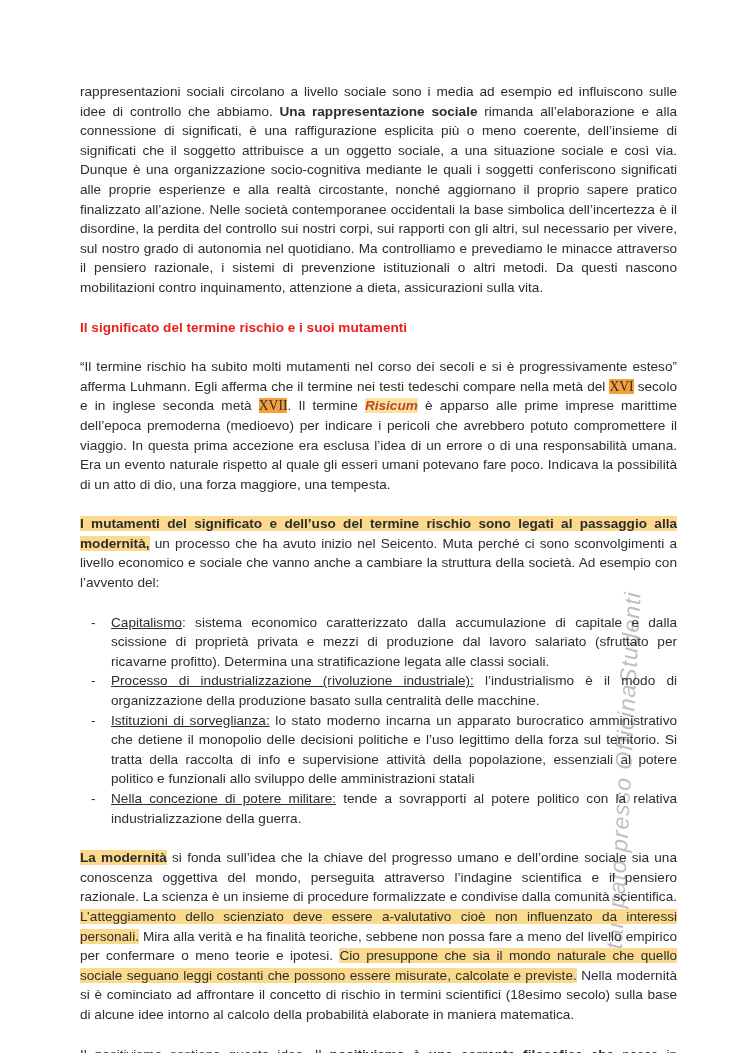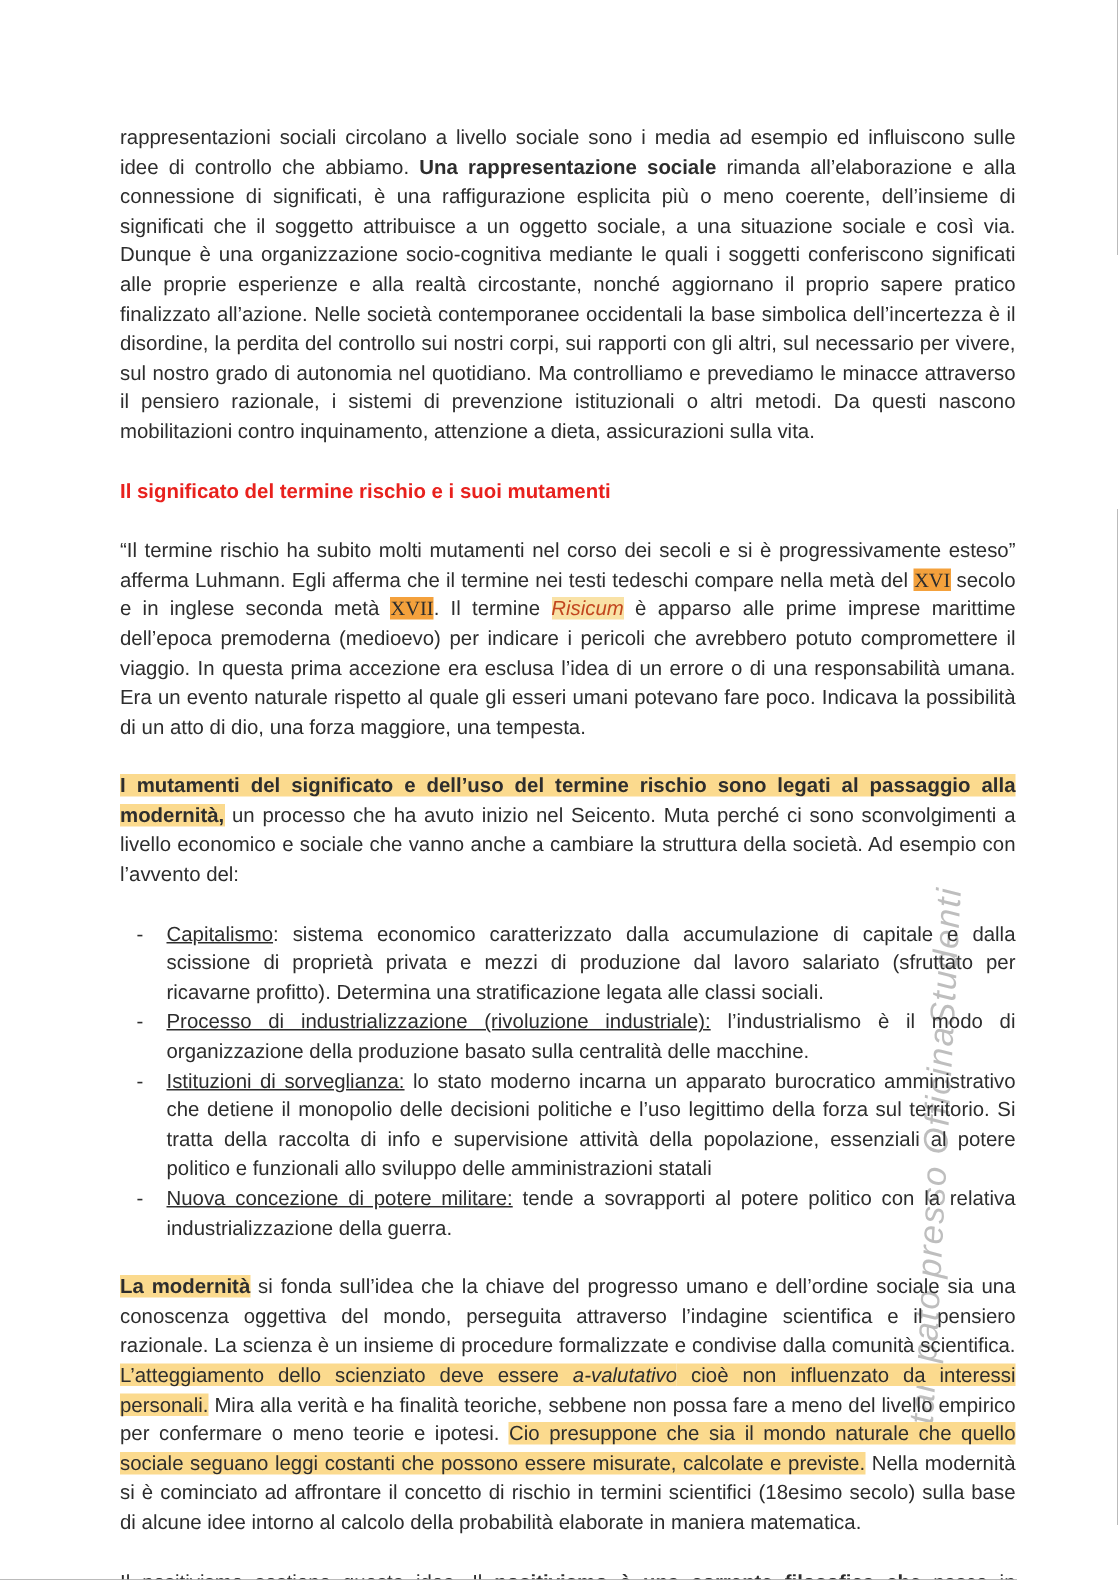--- a/index.html
+++ b/index.html
@@ -50,25 +50,25 @@
     font-size:13.6px;
     line-height:19.6px;
     text-align:justify;
   }
   ul.dash-list li::before{
     content:"-";
     position:absolute;
     left:-20px;top:0;
   }
   .run-b{font-weight:700;}
-  .run-i{font-style:italic;}
+  .run-i{}
   .run-u{text-decoration:underline;}
   .run-hl{background:var(--hl);}
   .run-mark{background:var(--mark);font-family:Liberation Serif, serif;}
-  .run-ris{font-weight:400;font-style:italic;color:var(--ris);background:var(--rishl);}
+  .run-ris{font-weight:700;font-style:italic;color:var(--ris);background:var(--rishl);}
   .watermark{
     position:absolute;
     left:612px;top:512px;height:450px;
     writing-mode:vertical-rl;
     transform:rotate(183deg);
     transform-origin:center;
     font-style:italic;
     font-size:23px;
     letter-spacing:1px;
     color:var(--wm);
@@ -90,20 +90,20 @@
     <p class="doc-heading">Il significato del termine rischio e i suoi mutamenti</p>
 
     <p><span>“Il termine rischio ha subito molti mutamenti nel corso dei secoli e si è progressivamente esteso” afferma Luhmann. Egli afferma che il termine nei testi tedeschi compare nella metà del </span><span class="run-mark">XVI</span><span> secolo e in inglese seconda metà </span><span class="run-mark">XVII</span><span>. Il termine </span><span class="run-ris">Risicum</span><span> è apparso alle prime imprese marittime dell’epoca premoderna (medioevo) per indicare i pericoli che avrebbero potuto compromettere il viaggio. In questa prima accezione era esclusa l’idea di un errore o di una responsabilità umana. Era un evento naturale rispetto al quale gli esseri umani potevano fare poco. Indicava la possibilità di un atto di dio, una forza maggiore, una tempesta.</span></p>
 
     <p><span class="run-b run-hl">I mutamenti del significato e dell’uso del termine rischio sono legati al passaggio alla modernità,</span><span> un processo che ha avuto inizio nel Seicento. Muta perché ci sono sconvolgimenti a livello economico e sociale che vanno anche a cambiare la struttura della società. Ad esempio con l’avvento del:</span></p>
 
     <ul class="dash-list">
         <li><span class="run-u">Capitalismo</span><span>: sistema economico caratterizzato dalla accumulazione di capitale e dalla scissione di proprietà privata e mezzi di produzione dal lavoro salariato (sfruttato per ricavarne profitto). Determina una stratificazione legata alle classi sociali.</span></li>
         <li><span class="run-u">Processo di industrializzazione (rivoluzione industriale):</span><span> l’industrialismo è il modo di organizzazione della produzione basato sulla centralità delle macchine.</span></li>
         <li><span class="run-u">Istituzioni di sorveglianza:</span><span> lo stato moderno incarna un apparato burocratico amministrativo che detiene il monopolio delle decisioni politiche e l’uso legittimo della forza sul territorio. Si tratta della raccolta di info e supervisione attività della popolazione, essenziali al potere politico e funzionali allo sviluppo delle amministrazioni statali</span></li>
-        <li><span class="run-u">Nuova concezione di potere militare:</span><span> tende a sovrapporti al potere politico con la relativa industrializzazione della guerra.</span></li>
+        <li><span class="run-u">Nella concezione di potere militare:</span><span> tende a sovrapporti al potere politico con la relativa industrializzazione della guerra.</span></li>
       </ul>
 
     <p><span class="run-b run-hl">La modernità</span><span> si fonda sull’idea che la chiave del progresso umano e dell’ordine sociale sia una conoscenza oggettiva del mondo, perseguita attraverso l’indagine scientifica e il pensiero razionale. La scienza è un insieme di procedure formalizzate e condivise dalla comunità scientifica. </span><span class="run-hl">L’atteggiamento dello scienziato deve essere </span><span class="run-i run-hl">a-valutativo</span><span class="run-hl"> cioè non influenzato da interessi personali.</span><span> Mira alla verità e ha finalità teoriche, sebbene non possa fare a meno del livello empirico per confermare o meno teorie e ipotesi. </span><span class="run-hl">Cio presuppone che sia il mondo naturale che quello sociale seguano leggi costanti che possono essere misurate, calcolate e previste.</span><span> Nella modernità si è cominciato ad affrontare il concetto di rischio in termini scientifici (18esimo secolo) sulla base di alcune idee intorno al calcolo della probabilità elaborate in maniera matematica.</span></p>
 
     <p><span>Il positivismo sostiene questa idea. Il </span><span class="run-b">positivismo è una corrente filosofica che</span><span> nasce in inghilterra e in Francia a metà dell’800. Nel momento in cui gli studiosi cominciarono a interrogarsi</span></p>
   </div>
 </div>
 
 </body></html>

